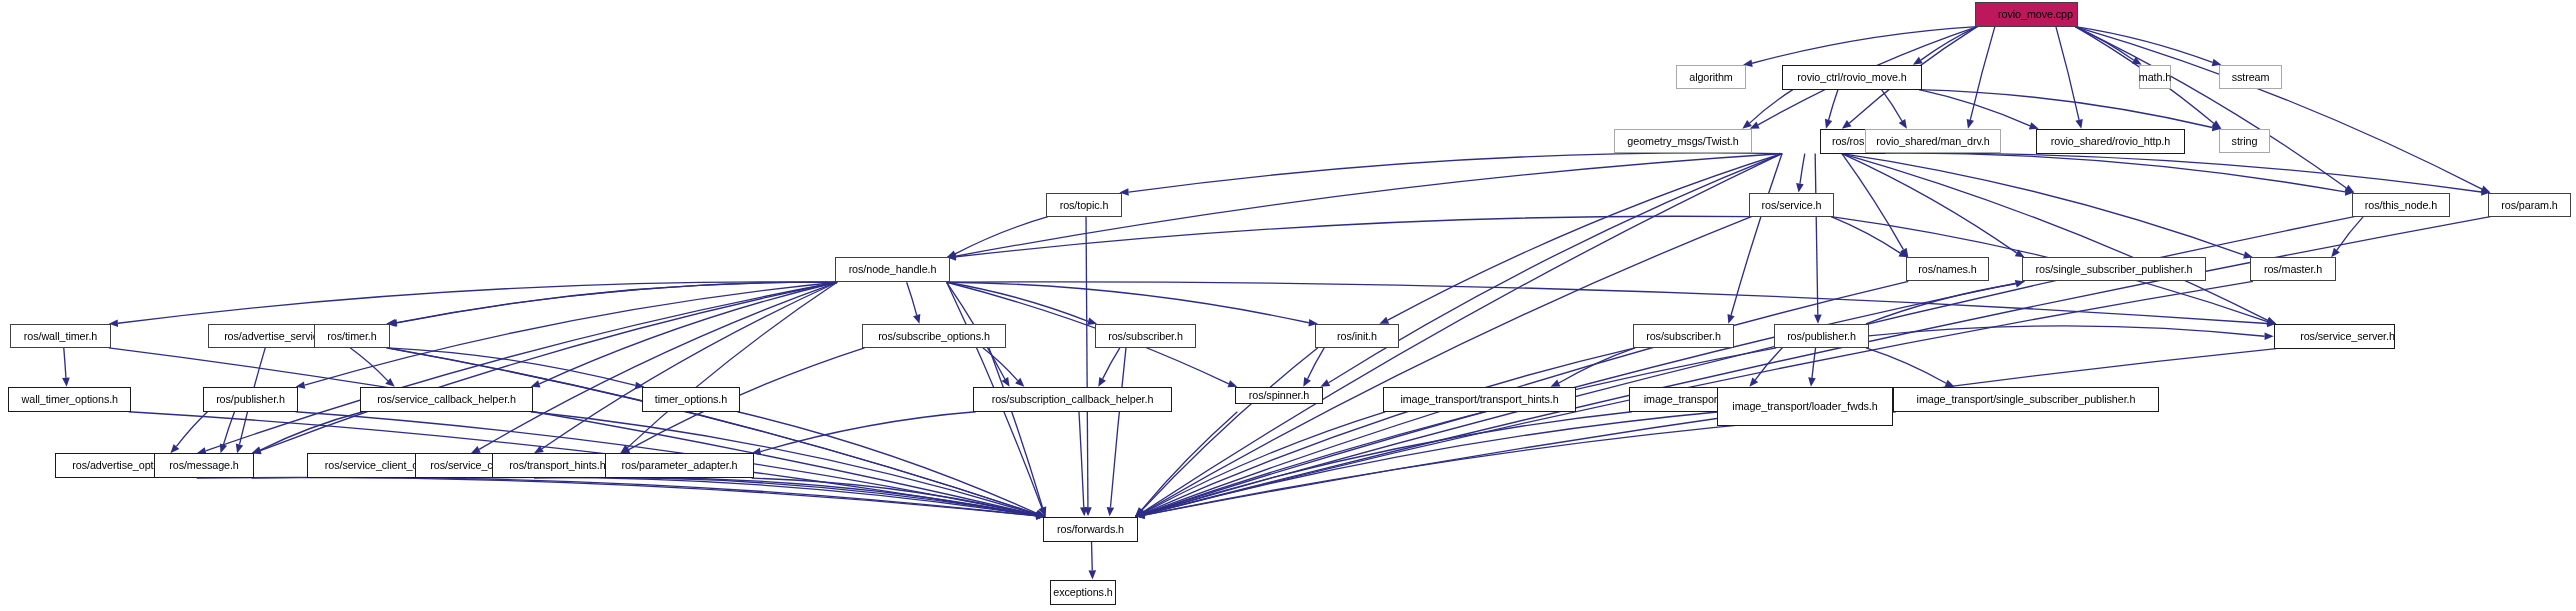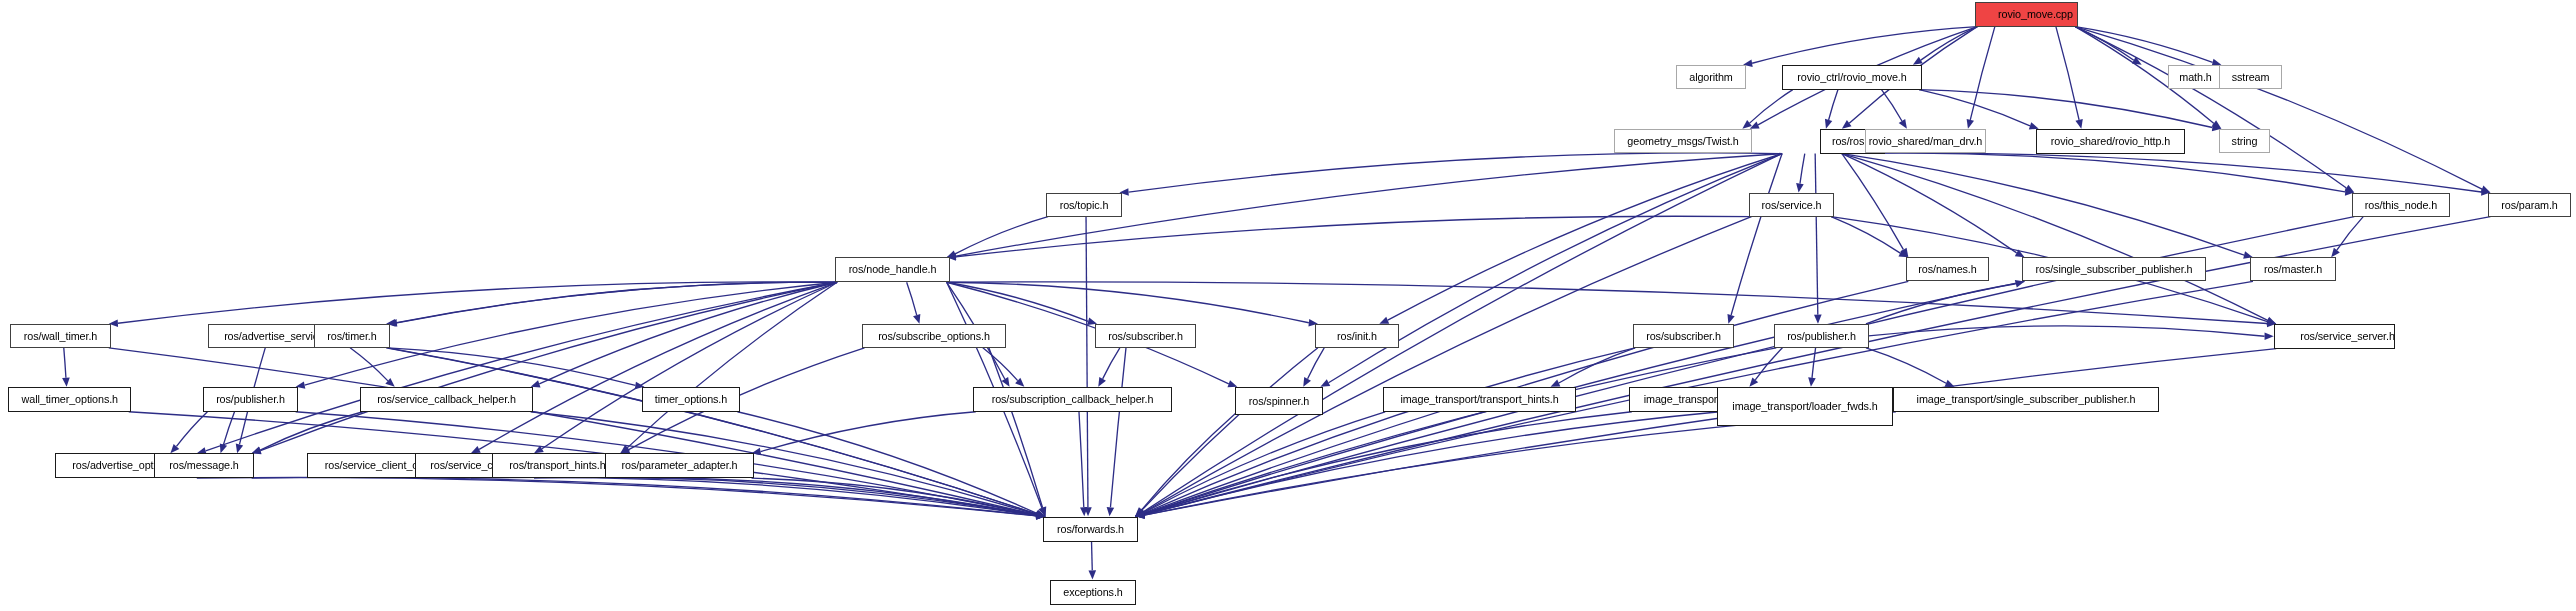--- a/index.html
+++ b/index.html
@@ -44,21 +44,21 @@
     color: #000000;
     font-size: 10.8px;
     line-height: 1;
     letter-spacing: -0.1px;
   }
   .node-box.kind-local {
     border: 1.2px solid #404040;
   }
   .node-box.kind-root {
     border: 1.3px solid #404040;
-    background: #ef4444;
+    background: #be185d;
     padding-left: 18px;
   }
   .node-box.kind-strong {
     border: 1.5px solid #1a1a1a;
   }
   .node-label {
     pointer-events: none;
     padding: 0 3.3px;
   }
 </style>
@@ -279,33 +279,33 @@
   <div id="node-layer">
       <div class="node-box kind-root" style="left: 1975px; top: 1.7px; width: 103px; height: 25px;">
         <span class="node-label">rovio_move.cpp</span>
       </div>
       <div class="node-box kind-system" style="left: 1676px; top: 65px; width: 70px; height: 24px; align-items: center;">
         <span class="node-label">algorithm</span>
       </div>
       <div class="node-box kind-strong" style="left: 1782px; top: 65px; width: 140px; height: 25px;">
         <span class="node-label">rovio_ctrl/rovio_move.h</span>
       </div>
-      <div class="node-box kind-system" style="left: 2139px; top: 65px; width: 55px; height: 24px; margin-left: 29px;">
+      <div class="node-box kind-system" style="left: 2139px; top: 65px; width: 32px; height: 24px;">
         <span class="node-label">math.h</span>
       </div>
       <div class="node-box kind-system" style="left: 2219px; top: 65px; width: 63px; height: 24px;">
         <span class="node-label">sstream</span>
       </div>
       <div class="node-box kind-system" style="left: 1614px; top: 129px; width: 138px; height: 24px;">
         <span class="node-label">geometry_msgs/Twist.h</span>
       </div>
       <div class="node-box kind-strong" style="left: 1780px; top: 129px; width: 65px; height: 25px; margin-left: 40px;">
         <span class="node-label">ros/ros.h</span>
       </div>
-      <div class="node-box kind-system" style="left: 1865px; top: 129px; width: 121px; height: 24px;">
+      <div class="node-box kind-system" style="left: 1865px; top: 129px; width: 136px; height: 24px;">
         <span class="node-label">rovio_shared/man_drv.h</span>
       </div>
       <div class="node-box kind-strong" style="left: 2036px; top: 129px; width: 149px; height: 25px;">
         <span class="node-label">rovio_shared/rovio_http.h</span>
       </div>
       <div class="node-box kind-system" style="left: 2219px; top: 129px; width: 51px; height: 24px;">
         <span class="node-label">string</span>
       </div>
       <div class="node-box kind-local" style="left: 1046px; top: 193px; width: 76px; height: 24px;">
         <span class="node-label">ros/topic.h</span>
@@ -366,21 +366,21 @@
       </div>
       <div class="node-box kind-strong" style="left: 360px; top: 387px; width: 173px; height: 25px;">
         <span class="node-label">ros/service_callback_helper.h</span>
       </div>
       <div class="node-box kind-strong" style="left: 642px; top: 387px; width: 98px; height: 25px;">
         <span class="node-label">timer_options.h</span>
       </div>
       <div class="node-box kind-strong" style="left: 973px; top: 387px; width: 199px; height: 25px;">
         <span class="node-label">ros/subscription_callback_helper.h</span>
       </div>
-      <div class="node-box kind-strong" style="left: 1235px; top: 387px; width: 88px; height: 28px;">
+      <div class="node-box kind-strong" style="left: 1235px; top: 387px; width: 88px; height: 17px;">
         <span class="node-label">ros/spinner.h</span>
       </div>
       <div class="node-box kind-strong" style="left: 1383px; top: 387px; width: 193px; height: 25px;">
         <span class="node-label">image_transport/transport_hints.h</span>
       </div>
       <div class="node-box kind-strong" style="left: 1629px; top: 387px; width: 163px; height: 25px;">
         <span class="node-label">image_transport/exception.h</span>
       </div>
       <div class="node-box kind-strong" style="left: 1717px; top: 387px; width: 176px; height: 39px;">
         <span class="node-label">image_transport/loader_fwds.h</span>
@@ -402,18 +402,18 @@
       </div>
       <div class="node-box kind-strong" style="left: 492px; top: 453px; width: 131px; height: 25px;">
         <span class="node-label">ros/transport_hints.h</span>
       </div>
       <div class="node-box kind-strong" style="left: 605px; top: 453px; width: 149px; height: 25px;">
         <span class="node-label">ros/parameter_adapter.h</span>
       </div>
       <div class="node-box kind-strong" style="left: 1043px; top: 517px; width: 95px; height: 25px;">
         <span class="node-label">ros/forwards.h</span>
       </div>
-      <div class="node-box kind-strong" style="left: 1050px; top: 580px; width: 86px; height: 25px;">
+      <div class="node-box kind-strong" style="left: 1050px; top: 580px; width: 66px; height: 25px;">
         <span class="node-label">exceptions.h</span>
       </div>
     </div>
 </div>
 
 
 </body></html>

